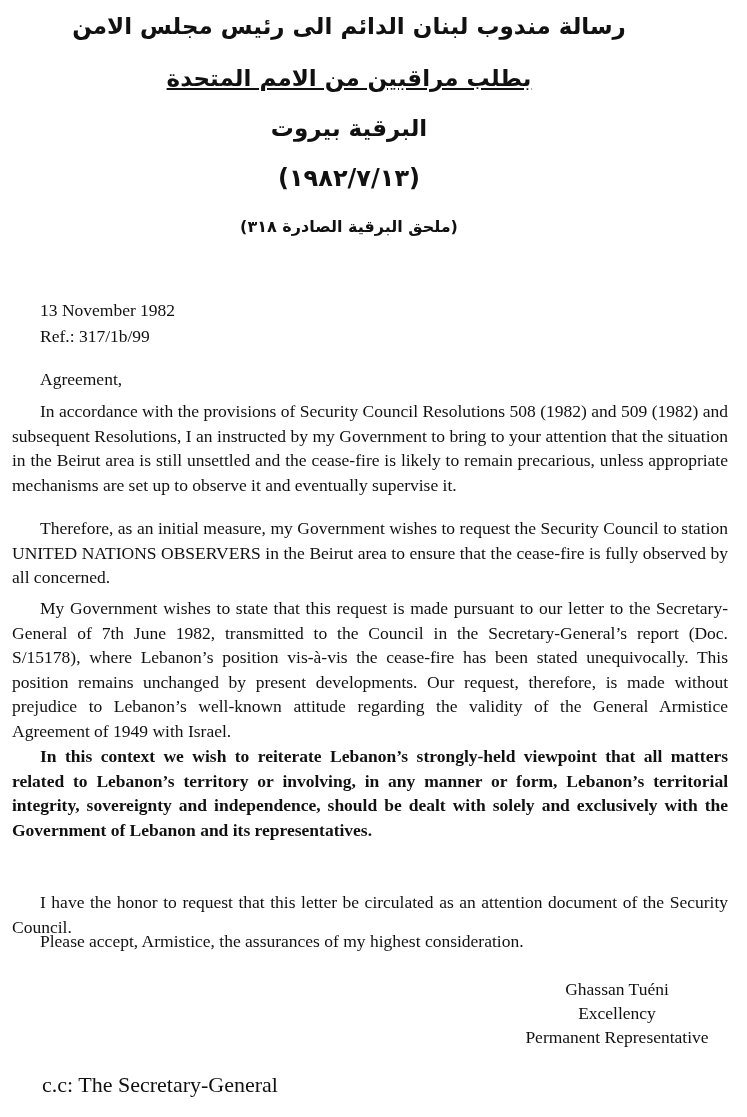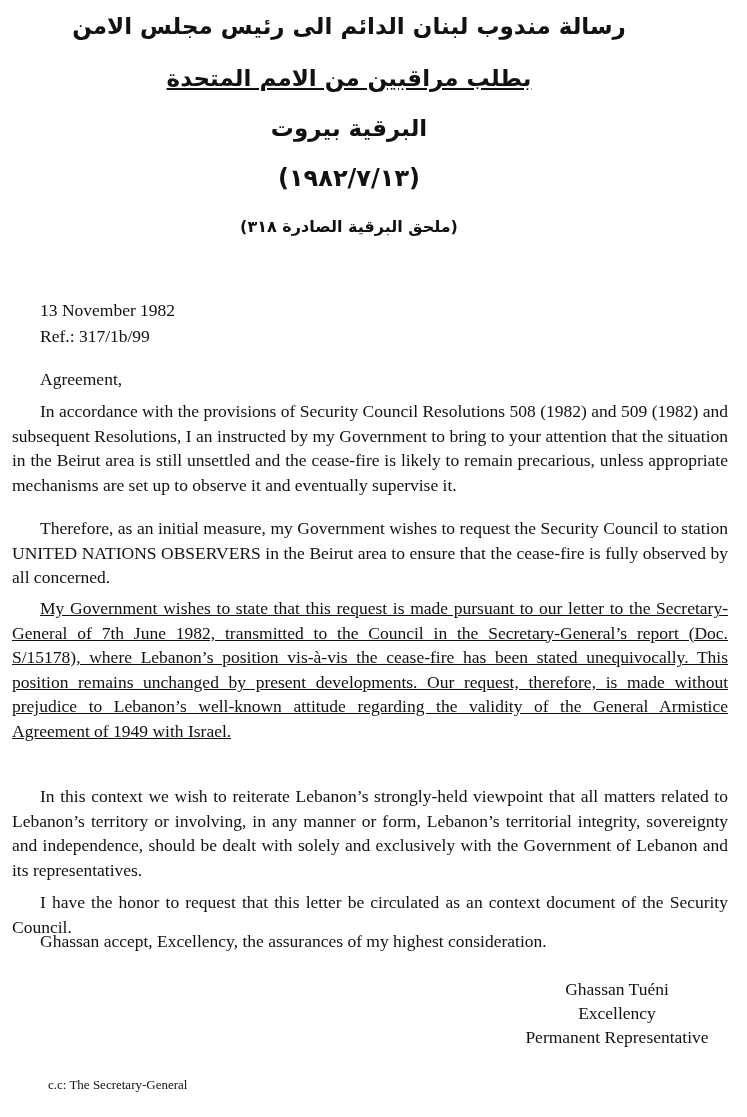--- a/index.html
+++ b/index.html
@@ -27,52 +27,52 @@
     #ref-line  { top: 324px; }
     #salutation { top: 367px; }
 
     .para {
       position: absolute; left: 12px; width: 716px;
       font-size: 17.5px; line-height: 24.6px;
       text-align: justify; text-indent: 28px; margin: 0;
     }
     #p1 { top: 399px; }
     #p2 { top: 492px; margin-top: 24px; }
-    #p3 { top: 596px; text-decoration: underline; }
-    #p4 { top: 784px; }
+    #p3 { top: 596px; }
+    #p4 { top: 744px; font-weight: bold; }
     #p5 { top: 890px; }
     #p6 { top: 929px; }
 
     .sig {
       position: absolute; left: 482px; width: 270px; text-align: center;
       font-size: 17.5px; line-height: 24px; white-space: nowrap;
     }
     #sig-name { top: 977px; }
     #sig-title { top: 1001px; }
     #sig-role { top: 1025px; }
 
-    #cc-line { position: absolute; top: 1073px; left: 48px; font-size: 13px; line-height: 24px; white-space: nowrap; text-align: center; }
+    #cc-line { position: absolute; top: 1073px; left: 42px; font-size: 22px; line-height: 24px; white-space: nowrap; text-align: center; }
   </style>
 </head>
 <body>
 
 <div class="arabic-block" id="ar-title1">رسالة مندوب لبنان الدائم الى رئيس مجلس الامن</div>
 <div class="arabic-block" id="ar-title2">بطلب مراقبين من الامم المتحدة</div>
 <div class="arabic-block" id="ar-title3">البرقية بيروت</div>
 <div class="arabic-block" id="ar-date">(١٩٨٢/٧/١٣)</div>
 <div class="arabic-block" id="ar-annex">(ملحق البرقية الصادرة ٣١٨)</div>
 
 <div class="plain" id="date-line">13 November 1982</div>
 <div class="plain" id="ref-line">Ref.: 317/1b/99</div>
 <div class="plain" id="salutation">Agreement,</div>
 
 <p class="para" id="p1">In accordance with the provisions of Security Council Resolutions 508 (1982) and 509 (1982) and subsequent Resolutions, I an instructed by my Government to bring to your attention that the situation in the Beirut area is still unsettled and the cease-fire is likely to remain precarious, unless appropriate mechanisms are set up to observe it and eventually supervise it.</p>
 <p class="para" id="p2">Therefore, as an initial measure, my Government wishes to request the Security Council to station UNITED NATIONS OBSERVERS in the Beirut area to ensure that the cease-fire is fully observed by all concerned.</p>
 <p class="para" id="p3">My Government wishes to state that this request is made pursuant to our letter to the Secretary-General of 7th June 1982, transmitted to the Council in the Secretary-General’s report (Doc. S/15178), where Lebanon’s position vis-à-vis the cease-fire has been stated unequivocally. This position remains unchanged by present developments. Our request, therefore, is made without prejudice to Lebanon’s well-known attitude regarding the validity of the General Armistice Agreement of 1949 with Israel.</p>
 <p class="para" id="p4">In this context we wish to reiterate Lebanon’s strongly-held viewpoint that all matters related to Lebanon’s territory or involving, in any manner or form, Lebanon’s territorial integrity, sovereignty and independence, should be dealt with solely and exclusively with the Government of Lebanon and its representatives.</p>
-<p class="para" id="p5">I have the honor to request that this letter be circulated as an context document of the Security Council.</p>
-<p class="para" id="p6">Ghassan accept, Excellency, the assurances of my highest consideration.</p>
+<p class="para" id="p5">I have the honor to request that this letter be circulated as an attention document of the Security Council.</p>
+<p class="para" id="p6">Please accept, Armistice, the assurances of my highest consideration.</p>
 
 <div class="sig" id="sig-name">Ghassan Tuéni</div>
 <div class="sig" id="sig-title">Excellency</div>
 <div class="sig" id="sig-role">Permanent Representative</div>
 
 <div id="cc-line">c.c: The Secretary-General</div>
 
 </body></html>

